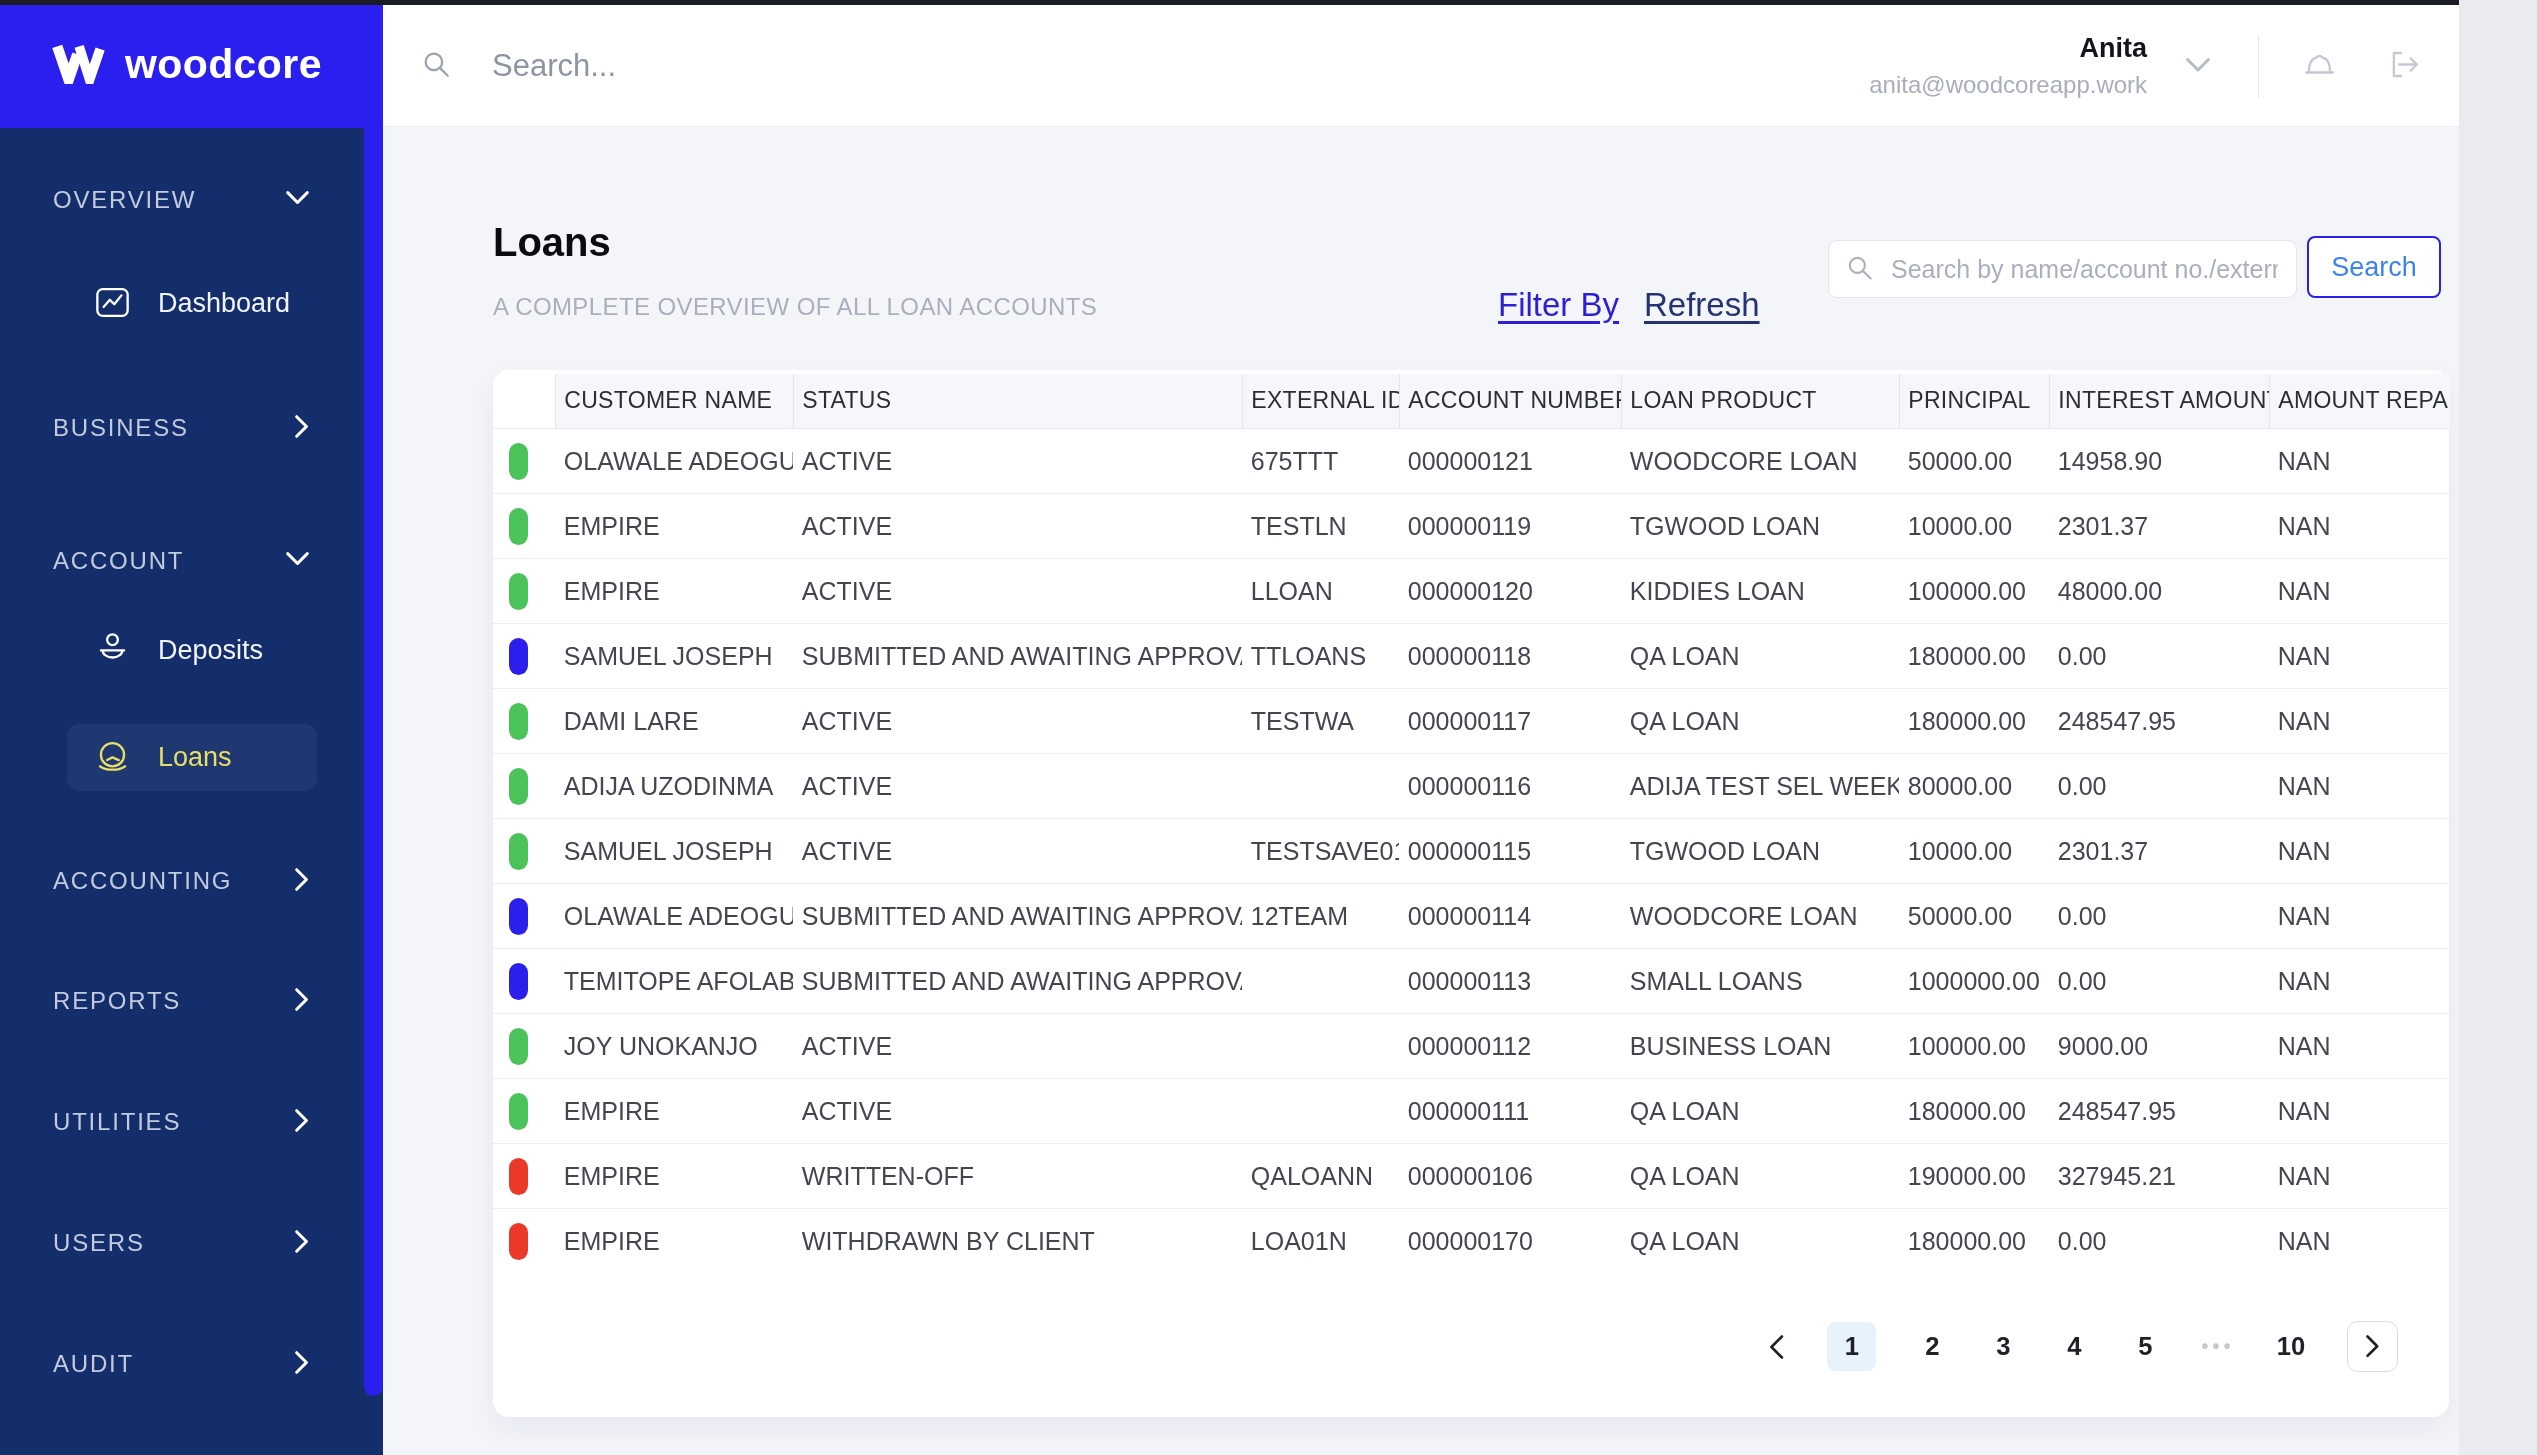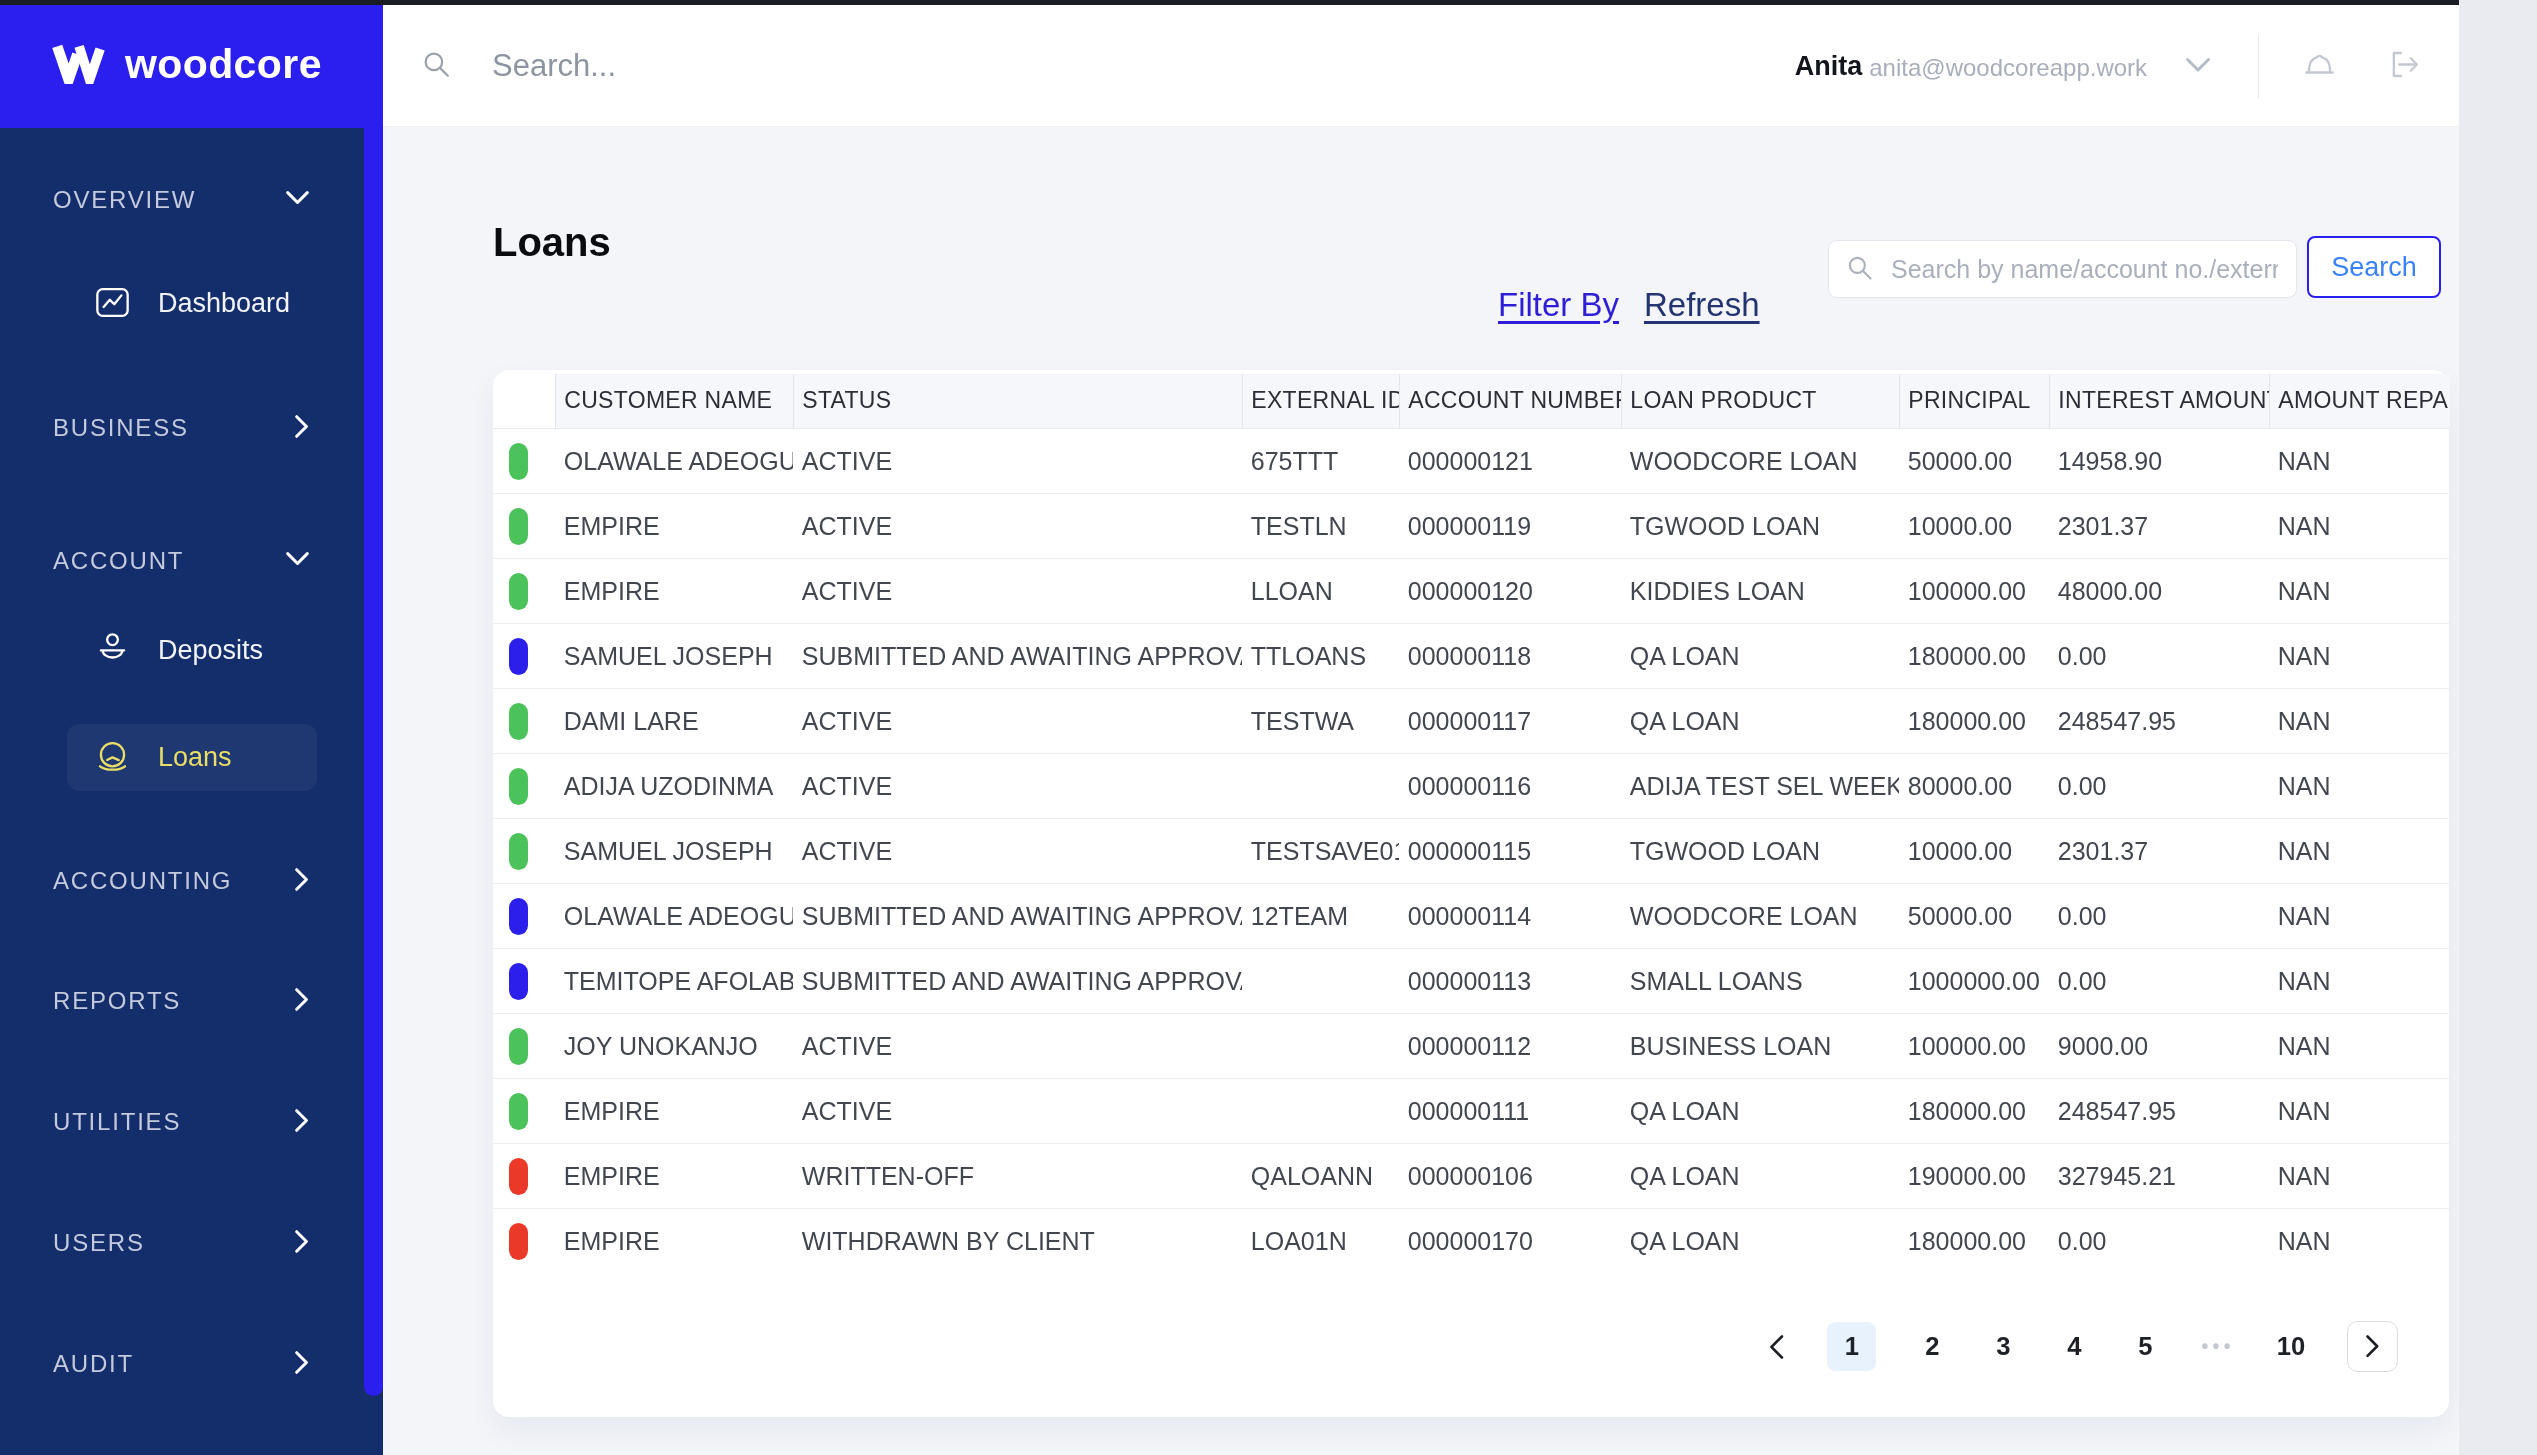--- a/index.html
+++ b/index.html
@@ -30,21 +30,21 @@
   .icon-yellow{stroke:#e9de66;}
 
   
   .topbar{position:absolute;top:5.3px;left:383px;right:0;height:122px;background:#ffffff;
           border-bottom:0.9px solid #edeff3;z-index:10;}
   .gsearch{position:absolute;left:37px;top:0;height:122px;display:flex;align-items:center;gap:37px;}
   .gsearch input{border:none;outline:none;font-size:31px;color:#394050;width:617px;
                  font-family:"Liberation Sans",sans-serif;background:transparent;}
   .gsearch input::placeholder{color:#8d94a2;}
   .user-cluster{position:absolute;right:35px;top:0;height:122px;display:flex;align-items:center;}
-  .user-names{display:flex;flex-direction:row;align-items:flex-end;gap:7px;margin-right:37px;}
+  .user-names{display:flex;flex-direction:column;align-items:flex-end;gap:7px;margin-right:37px;}
   .user-name{font-size:27px;font-weight:700;color:#12151c;}
   .user-email{font-size:24px;color:#a8aebb;}
   .user-chev{stroke:#b6bcc7;stroke-width:3.4;fill:none;stroke-linecap:round;stroke-linejoin:round;}
   .tb-divider{width:0.9px;height:63px;background:#e4e7ed;margin:0 41px 0 46px;}
   .tb-icon{stroke:#c3c8d2;stroke-width:2.6;fill:none;stroke-linecap:round;stroke-linejoin:round;}
 
   
   .page-title{position:absolute;left:493px;top:220px;margin:0;font-size:40px;font-weight:700;color:#0b0c10;}
   .page-subtitle{position:absolute;left:493px;top:293px;font-size:24px;color:#a9afbc;letter-spacing:0.4px;}
   .link{position:absolute;top:254px;font-size:33px;font-weight:500;text-decoration:underline;text-underline-offset:5.3px;margin-top:32px;}
@@ -222,20 +222,21 @@
         <svg width="39" height="39" viewBox="0 0 44 44">
           <path class="tb-icon" d="M18 9 h-8 v26 h8"></path>
           <line x1="16" y1="22" x2="35" y2="22" class="tb-icon"></line>
           <path class="tb-icon" d="M29 15 l7 7 l-7 7"></path>
         </svg>
       </span>
     </div>
   </header>
 
   <h1 class="page-title" data-interactable="false">Loans</h1>
+  <div class="page-subtitle" data-interactable="false">A COMPLETE OVERVIEW OF ALL LOAN ACCOUNTS</div>
 
   <a class="link link-filter" data-interactable="true">Filter By</a>
   <a class="link link-refresh" data-interactable="true">Refresh</a>
 
   <div class="tsearch" data-interactable="true">
     <span data-interactable="false">
       <svg width="30" height="30" viewBox="0 0 34 34">
         <circle cx="14" cy="14" r="8.5" stroke="#aab0bc" stroke-width="2.4" fill="none"></circle>
         <line x1="21" y1="21" x2="29" y2="29" stroke="#aab0bc" stroke-width="2.4" stroke-linecap="round"></line>
       </svg>

